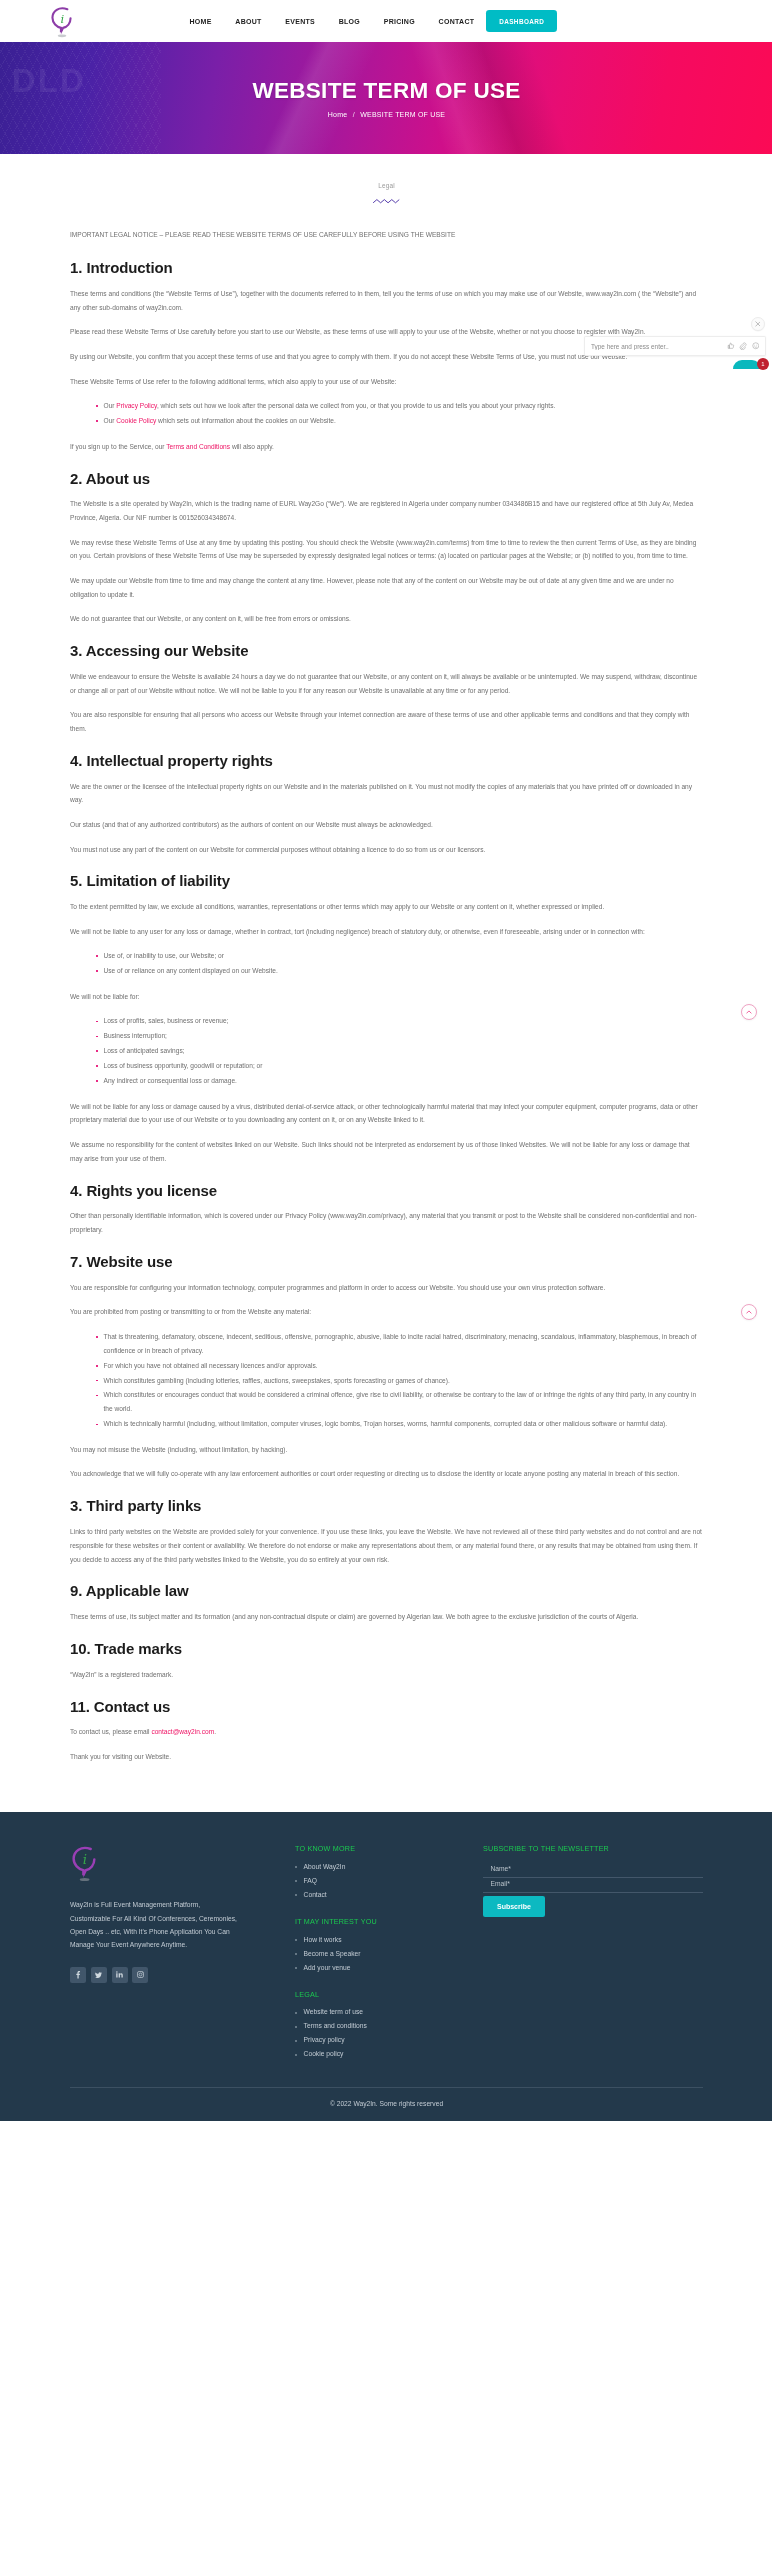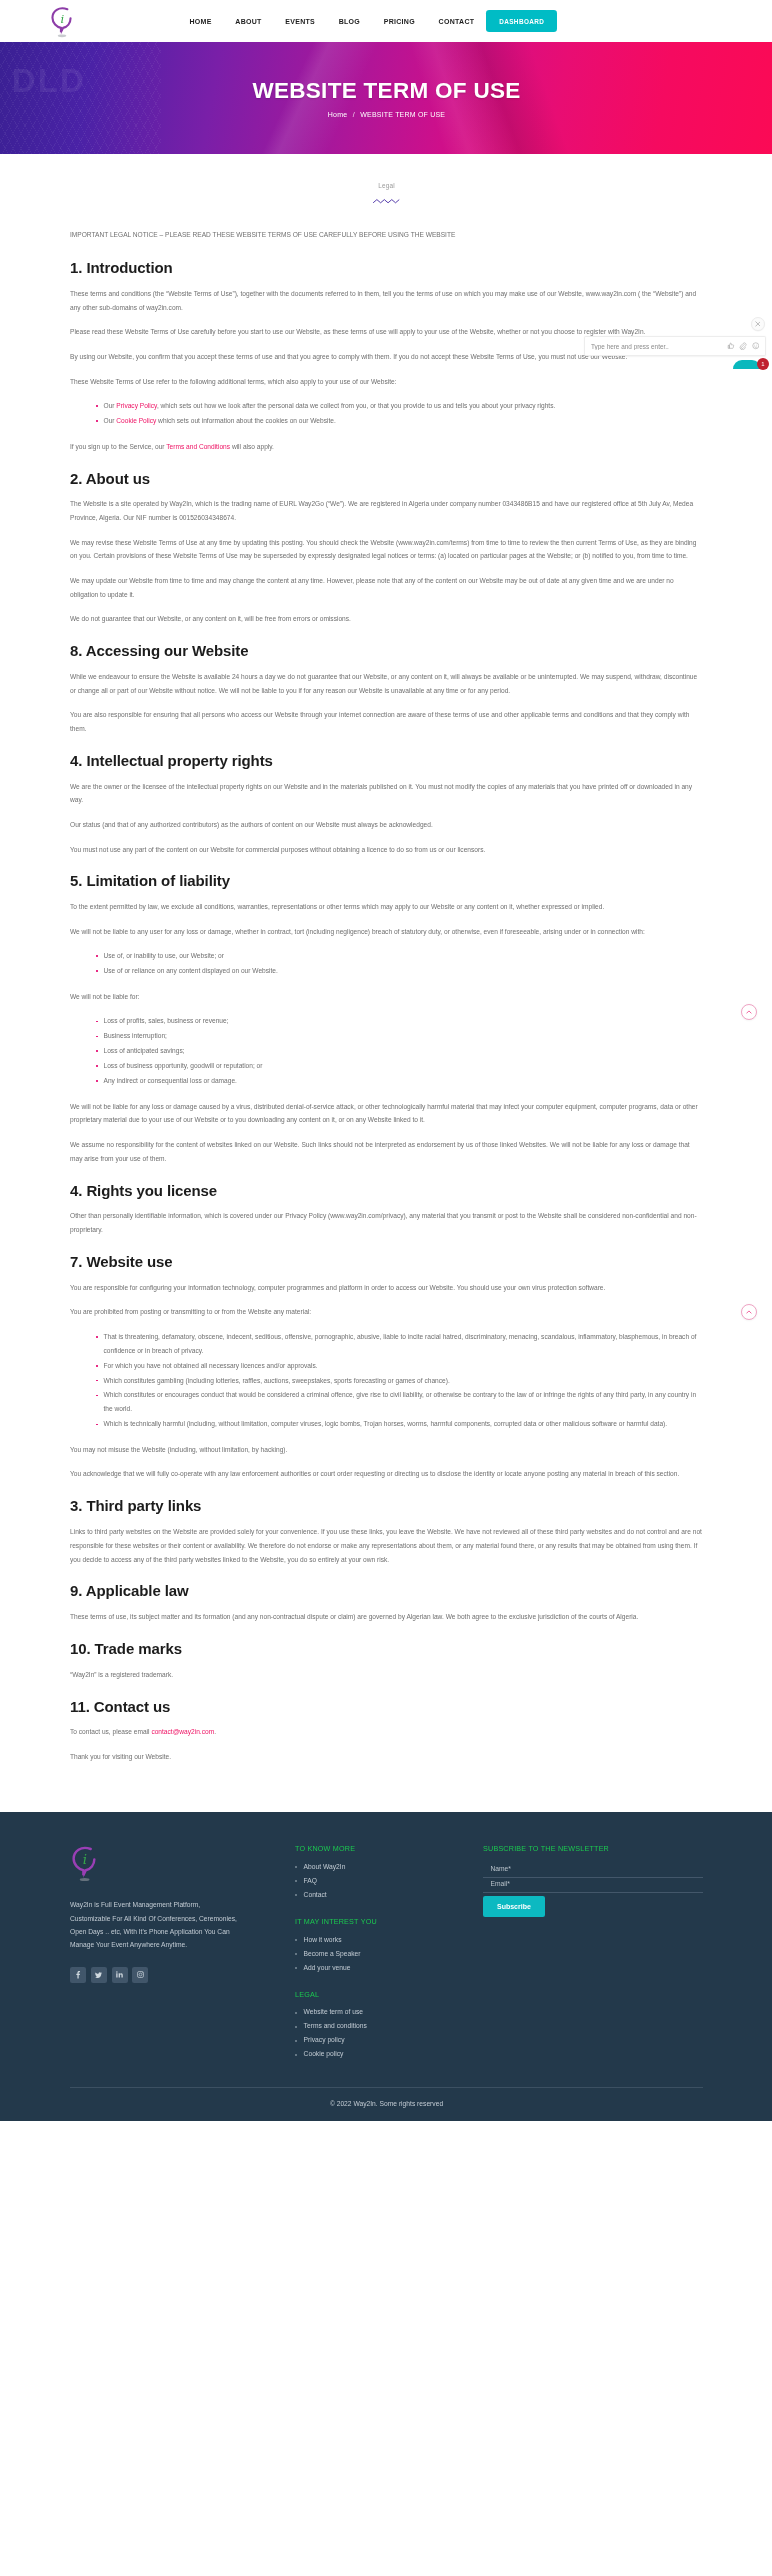--- a/index.html
+++ b/index.html
@@ -438,21 +438,21 @@
     <li><span>Our </span><a class="lnk">Cookie Policy</a><span> which sets out information about the cookies on our Website.</span></li>
   </ul>
   <p><span>If you sign up to the Service, our </span><a class="lnk">Terms and Conditions</a><span> will also apply.</span></p>
 
   <h2>2. About us</h2>
   <p>The Website is a site operated by Way2In, which is the trading name of EURL Way2Go (“We”). We are registered in Algeria under company number 0343486B15 and have our registered office at 5th July Av, Medea Province, Algeria. Our NIF number is 001526034348674.</p>
   <p>We may revise these Website Terms of Use at any time by updating this posting. You should check the Website (www.way2in.com/terms) from time to time to review the then current Terms of Use, as they are binding on you. Certain provisions of these Website Terms of Use may be superseded by expressly designated legal notices or terms: (a) located on particular pages at the Website; or (b) notified to you, from time to time.</p>
   <p>We may update our Website from time to time and may change the content at any time. However, please note that any of the content on our Website may be out of date at any given time and we are under no obligation to update it.</p>
   <p>We do not guarantee that our Website, or any content on it, will be free from errors or omissions.</p>
 
-  <h2>8. Accessing our Website</h2>
+  <h2>3. Accessing our Website</h2>
   <p>While we endeavour to ensure the Website is available 24 hours a day we do not guarantee that our Website, or any content on it, will always be available or be uninterrupted. We may suspend, withdraw, discontinue or change all or part of our Website without notice. We will not be liable to you if for any reason our Website is unavailable at any time or for any period.</p>
   <p>You are also responsible for ensuring that all persons who access our Website through your internet connection are aware of these terms of use and other applicable terms and conditions and that they comply with them.</p>
 
   <h2>4. Intellectual property rights</h2>
   <p>We are the owner or the licensee of the intellectual property rights on our Website and in the materials published on it. You must not modify the copies of any materials that you have printed off or downloaded in any way.</p>
   <p>Our status (and that of any authorized contributors) as the authors of content on our Website must always be acknowledged.</p>
   <p>You must not use any part of the content on our Website for commercial purposes without obtaining a licence to do so from us or our licensors.</p>
 
   <h2>5. Limitation of liability</h2>
   <p>To the extent permitted by law, we exclude all conditions, warranties, representations or other terms which may apply to our Website or any content on it, whether expressed or implied.</p>

